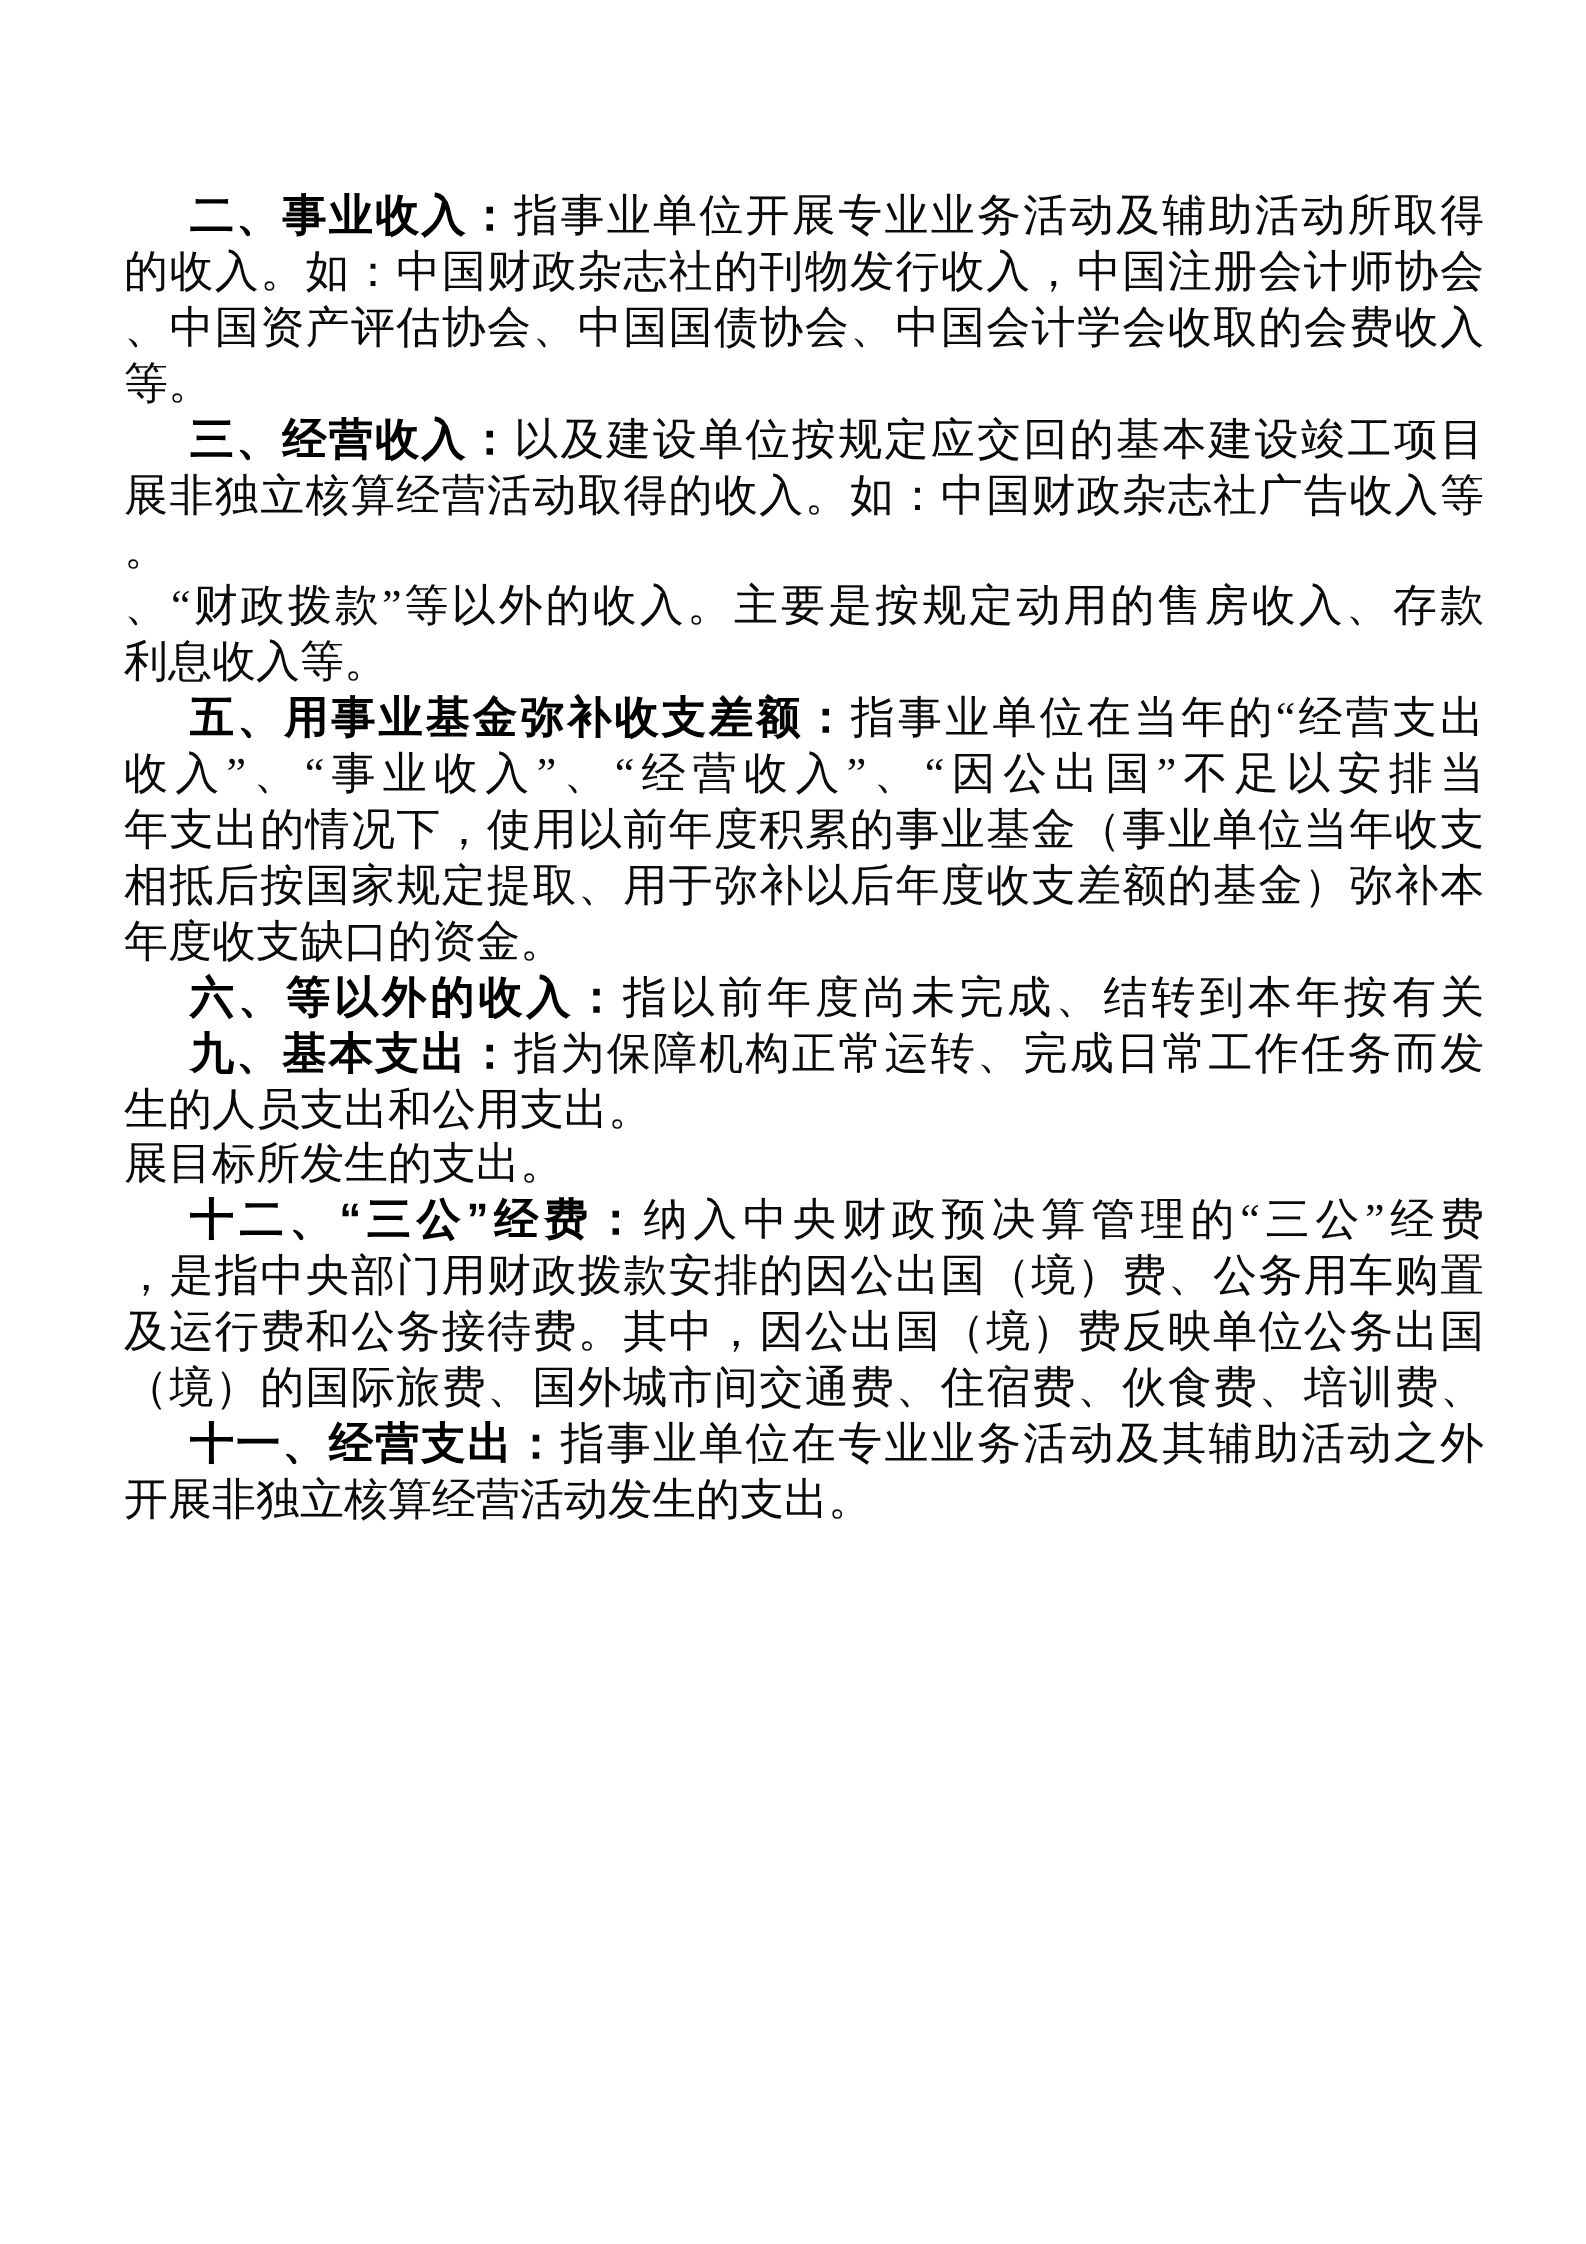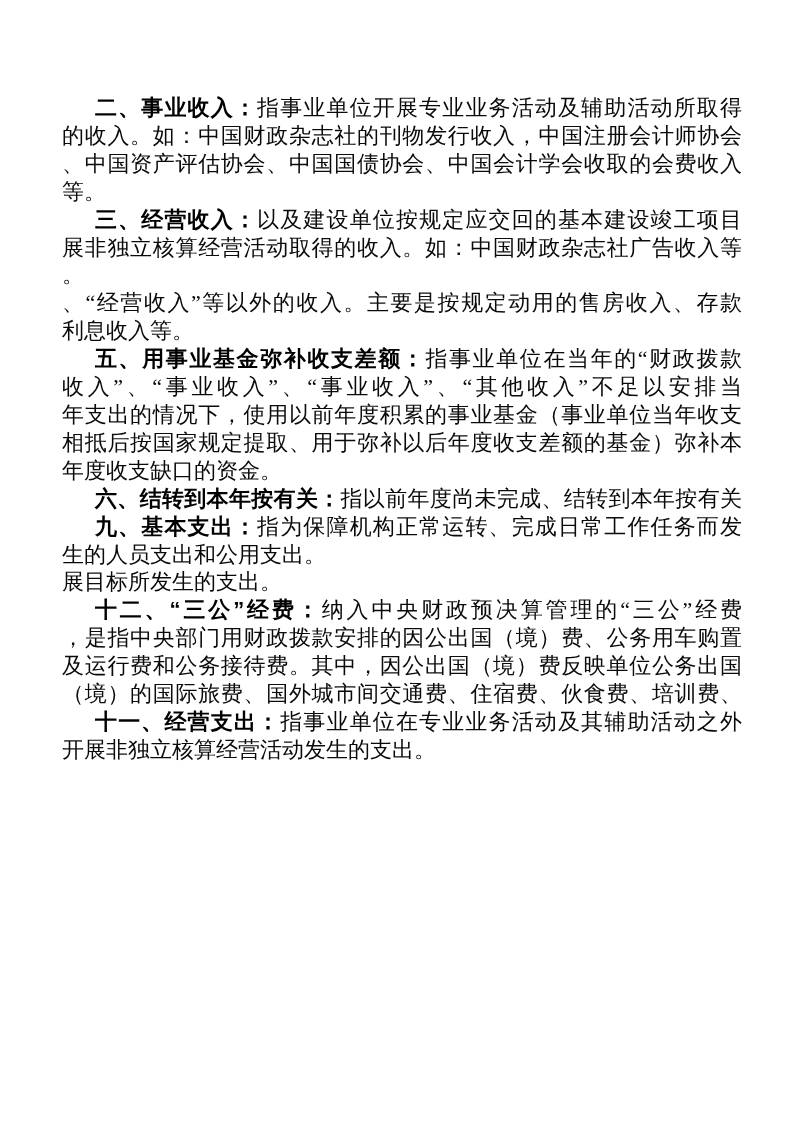--- a/index.html
+++ b/index.html
@@ -44,32 +44,32 @@
         <div class="line j">的收入。如：中国财政杂志社的刊物发行收入，中国注册会计师协会</div>
         <div class="line j">、中国资产评估协会、中国国债协会、中国会计学会收取的会费收入</div>
         <div class="line">等。</div>
       </div>
       <div class="para">
         <div class="line j first"><span class="head">三、经营收入：</span><span>以及建设单位按规定应交回的基本建设竣工项目</span></div>
         <div class="line j">展非独立核算经营活动取得的收入。如：中国财政杂志社广告收入等</div>
         <div class="line">。</div>
       </div>
       <div class="para">
-        <div class="line j">、“经营收入”等以外的收入。主要是按规定动用的售房收入、存款</div>
+        <div class="line j">、“财政拨款”等以外的收入。主要是按规定动用的售房收入、存款</div>
         <div class="line">利息收入等。</div>
       </div>
       <div class="para">
-        <div class="line j first"><span class="head">五、用事业基金弥补收支差额：</span><span>指事业单位在当年的“财政拨款</span></div>
-        <div class="line j">收入”、“事业收入”、“事业收入”、“其他收入”不足以安排当</div>
+        <div class="line j first"><span class="head">五、用事业基金弥补收支差额：</span><span>指事业单位在当年的“经营支出</span></div>
+        <div class="line j">收入”、“事业收入”、“经营收入”、“因公出国”不足以安排当</div>
         <div class="line j">年支出的情况下，使用以前年度积累的事业基金（事业单位当年收支</div>
         <div class="line j">相抵后按国家规定提取、用于弥补以后年度收支差额的基金）弥补本</div>
         <div class="line">年度收支缺口的资金。</div>
       </div>
       <div class="para">
-        <div class="line j first"><span class="head">六、结转到本年按有关：</span><span>指以前年度尚未完成、结转到本年按有关</span></div>
+        <div class="line j first"><span class="head">六、等以外的收入：</span><span>指以前年度尚未完成、结转到本年按有关</span></div>
       </div>
       <div class="para">
         <div class="line j first"><span class="head">九、基本支出：</span><span>指为保障机构正常运转、完成日常工作任务而发</span></div>
         <div class="line">生的人员支出和公用支出。</div>
       </div>
       <div class="para">
         <div class="line">展目标所发生的支出。</div>
       </div>
       <div class="para">
         <div class="line j first"><span class="head">十二、“三公”经费：</span><span>纳入中央财政预决算管理的“三公”经费</span></div>

